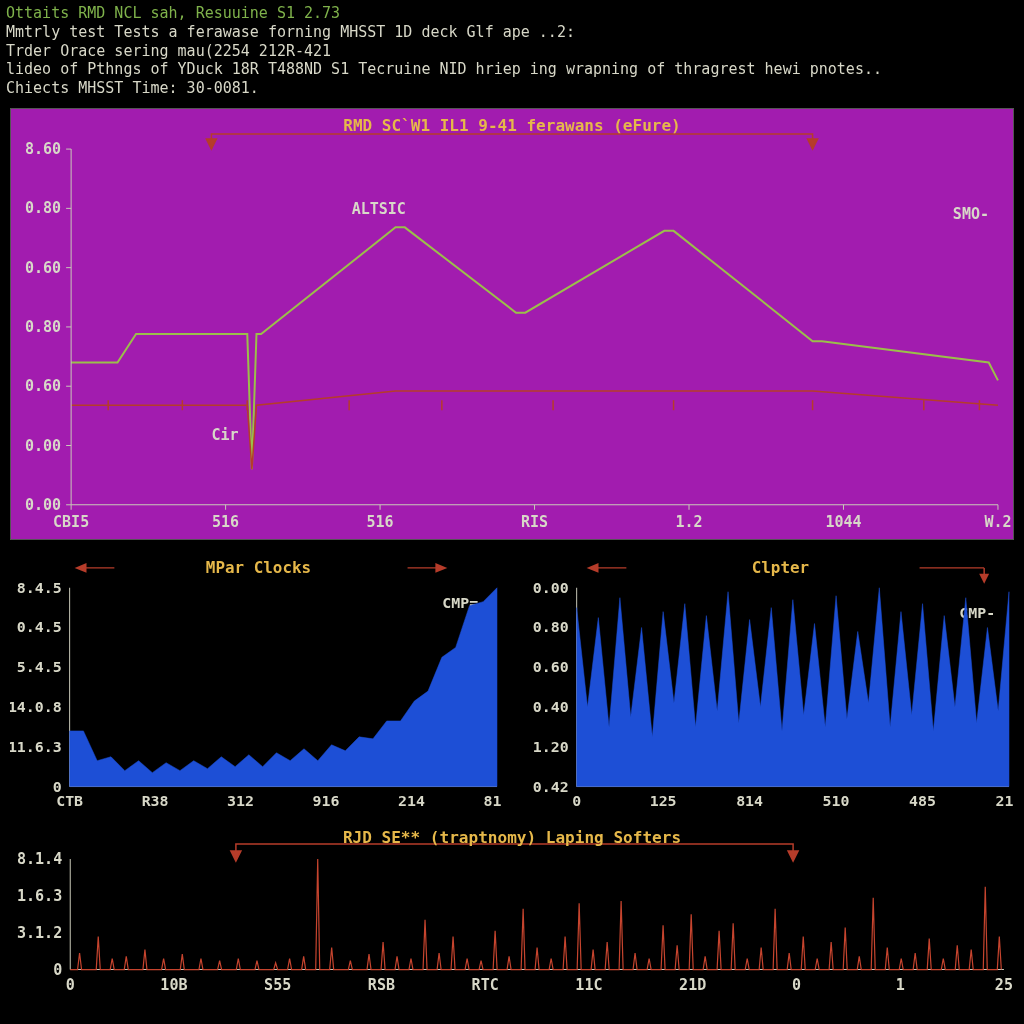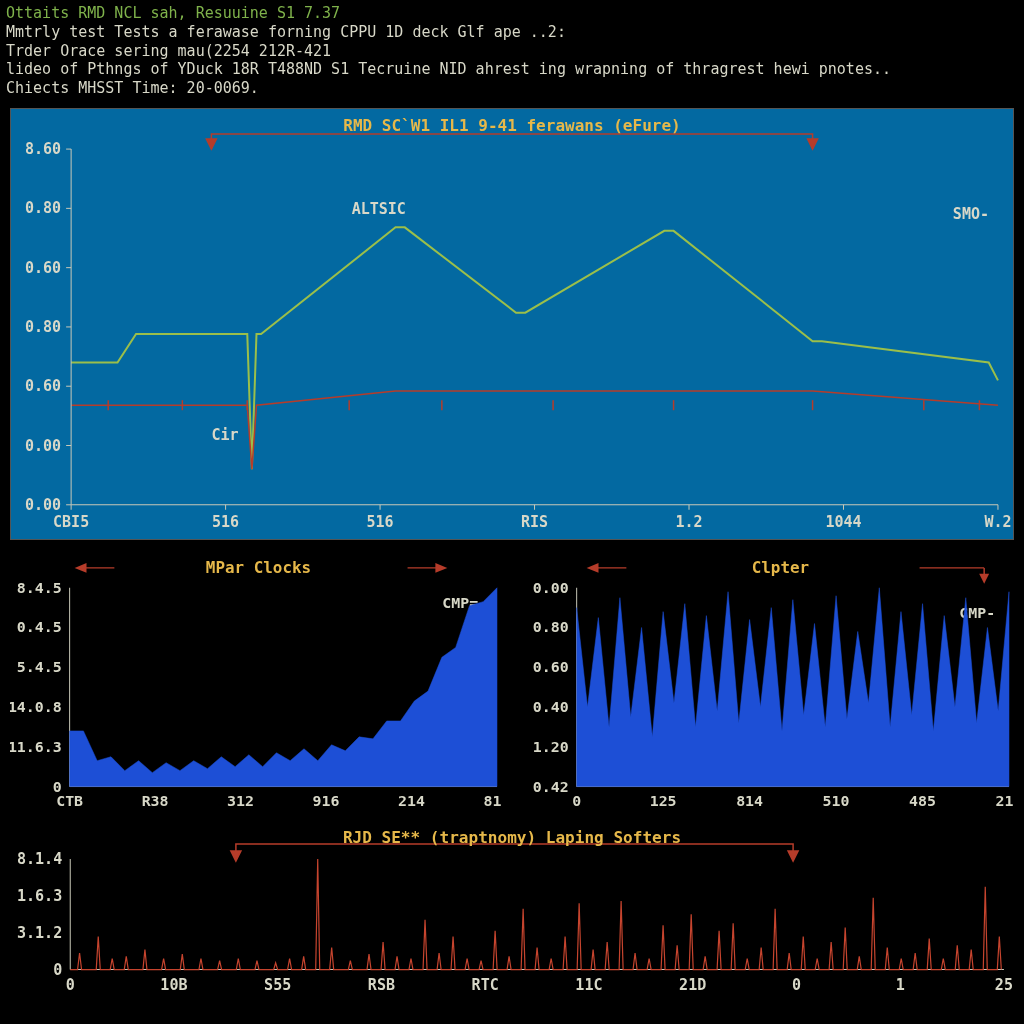--- a/index.html
+++ b/index.html
@@ -3,46 +3,46 @@
 <meta charset="utf-8">
 <style>
   html,body{margin:0;padding:0;background:#000;color:#e6b84a;font-family:"Consolas","DejaVu Sans Mono",monospace;font-size:15px;width:1024px;height:1024px;overflow:hidden}
   .terminal-header{padding:4px 6px 2px 6px;line-height:1.25}
   .terminal-header .l0{color:#7fb24b}
   .terminal-header .l1{color:#d8d8c8}
   .terminal-header .l2{color:#d89a33}
   .terminal-header .l3{color:#d8d8c8}
   .terminal-header .l4{color:#d8d8c8}
   .terminal-header .l5{color:#d8d8c8}
-  .panel-top{margin:8px 10px 0 10px;border:1px solid #555;height:430px;position:relative;background:#0369a1}
+  .panel-top{margin:8px 10px 0 10px;border:1px solid #555;height:430px;position:relative;background:#a21caf}
   .row2{margin:8px 10px 0 10px;height:275px;display:flex;gap:20px}
   .panel-mid{flex:1;position:relative}
   .panel-bottom{margin:6px 10px 8px 10px;height:165px;position:relative}
   svg{position:absolute;inset:0}
   text{font-family:inherit;font-size:15px}
   .tick text{fill:#d8d8c8;font-weight:600}
   .axis path,.axis line{stroke:#c9c9b8;stroke-width:1;fill:none}
   .title-text{fill:#e6b84a;font-size:16px;font-weight:600}
   .legend-text{fill:#d8d8c8;font-size:15px;font-weight:600}
   .bracket{stroke:#b63c2a;stroke-width:1.5;fill:none}
   .arrowhead{fill:#b63c2a}
   .green-line{stroke:#9bbf4a;stroke-width:2;fill:none}
   .red-line{stroke:#b63c2a;stroke-width:1.5;fill:none}
   .blue-area{fill:#1d4fd6;stroke:#1d4fd6;stroke-width:0.5}
   .red-spike{fill:none;stroke:#c6442e;stroke-width:1.2}
 </style>
 </head>
 <body>
 
 <div class="terminal-header">
-  <div class="l0">Ottaits RMD NCL sah, Resuuine S1 7.37</div>
-  <div class="l1">Mmtrly test Tests a ferawase forning CPPU 1D deck Glf ape ..2:</div>
+  <div class="l0">Ottaits RMD NCL sah, Resuuine S1 2.73</div>
+  <div class="l1">Mmtrly test Tests a ferawase forning MHSST 1D deck Glf ape ..2:</div>
   <div class="l3">Trder Orace sering mau(2254 212R-421</div>
-  <div class="l4">lideo of Pthngs of YDuck 18R T488ND S1 Tecruine NID ahrest ing wrapning of thragrest hewi pnotes..</div>
-  <div class="l5">Chiects MHSST Time: 20-0069.</div>
+  <div class="l4">lideo of Pthngs of YDuck 18R T488ND S1 Tecruine NID hriep ing wrapning of thragrest hewi pnotes..</div>
+  <div class="l5">Chiects MHSST Time: 30-0081.</div>
 </div>
 
 <div class="panel-top">
   <svg viewBox="0 0 1000 430" preserveAspectRatio="none">
 
     <g class="bracket">
       <path d="M200 40 L200 25 L800 25 L800 40"></path>
       <polygon class="arrowhead" points="200,40 195,30 205,30"></polygon>
       <polygon class="arrowhead" points="800,40 795,30 805,30"></polygon>
     </g>

